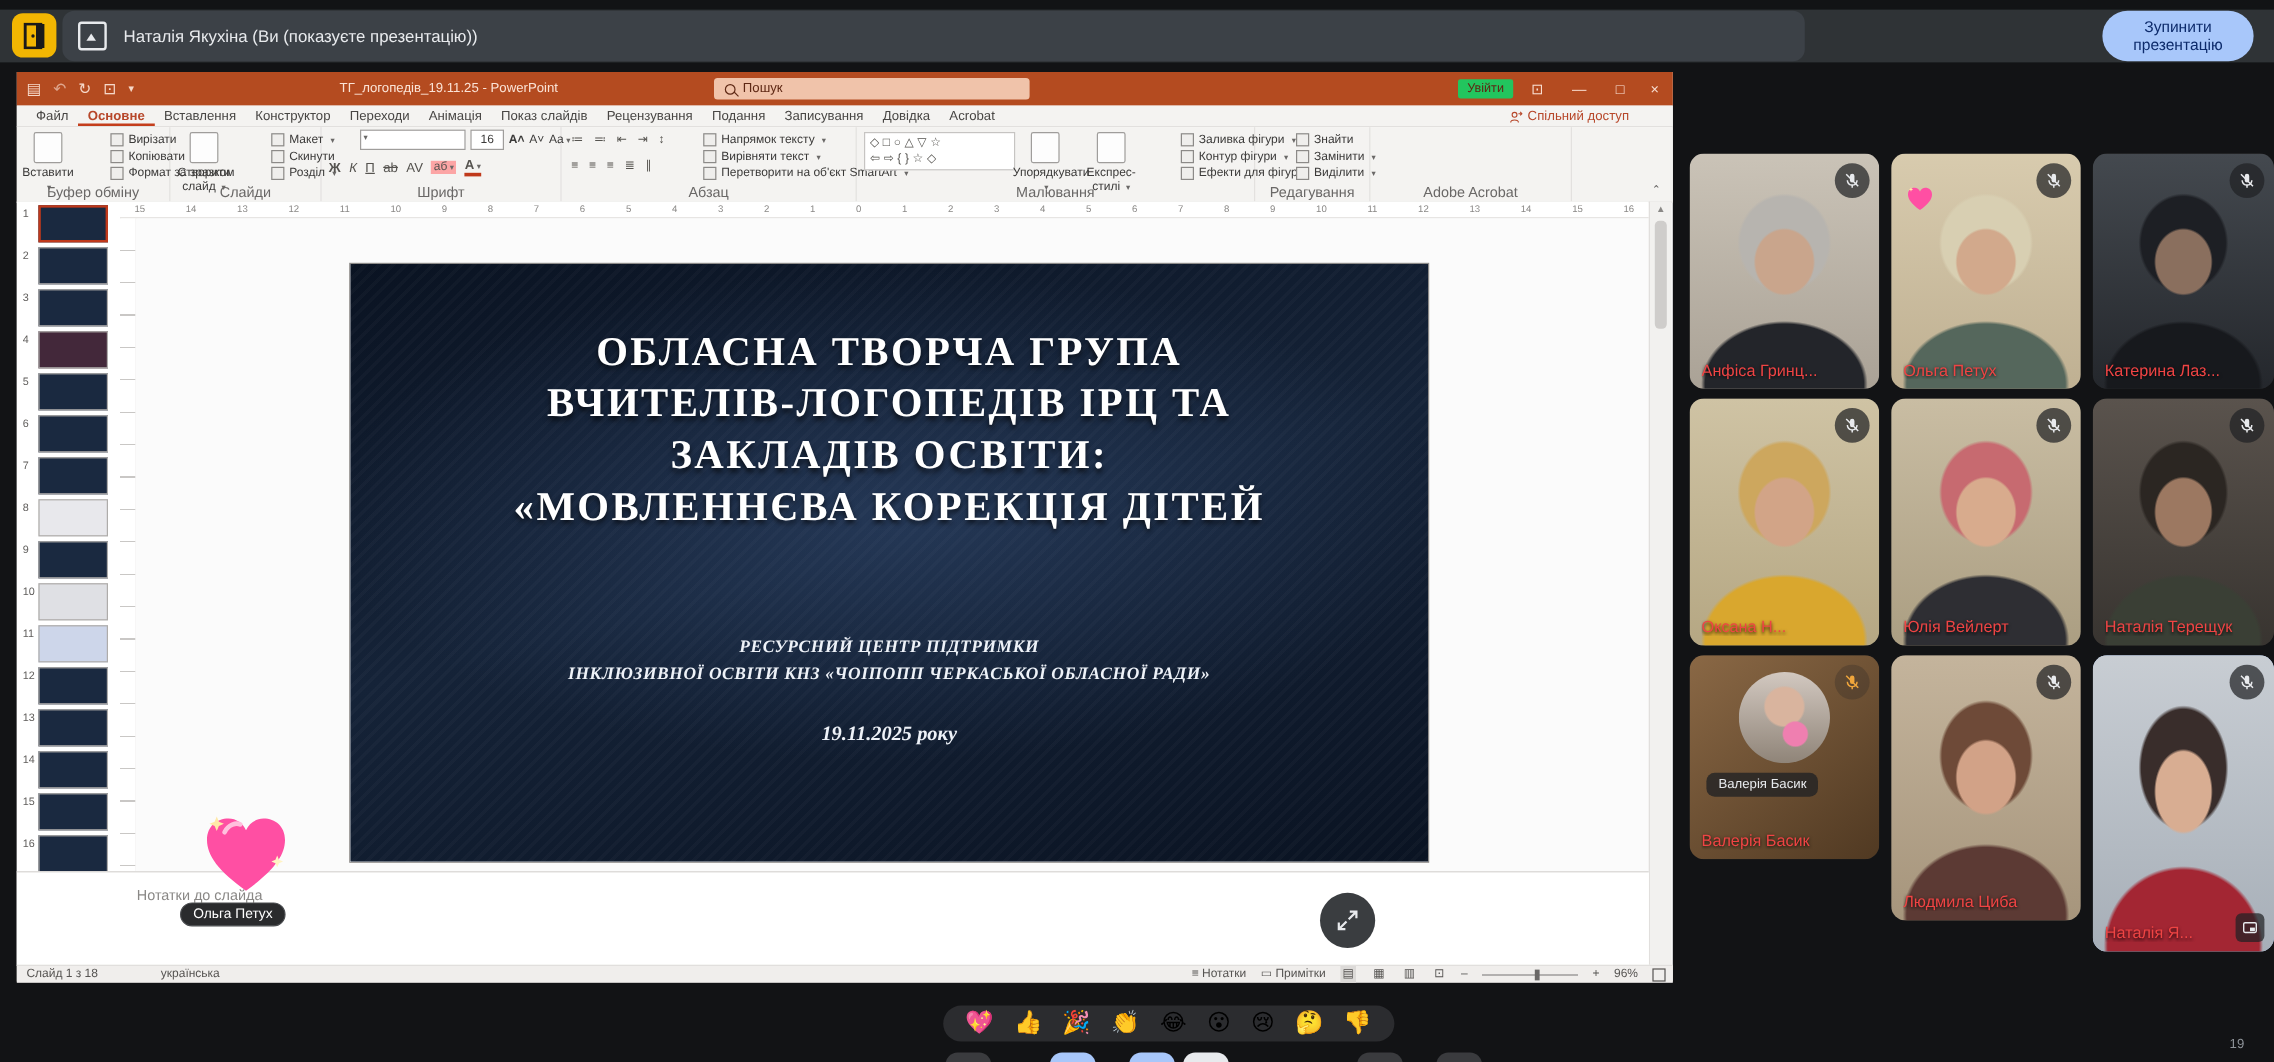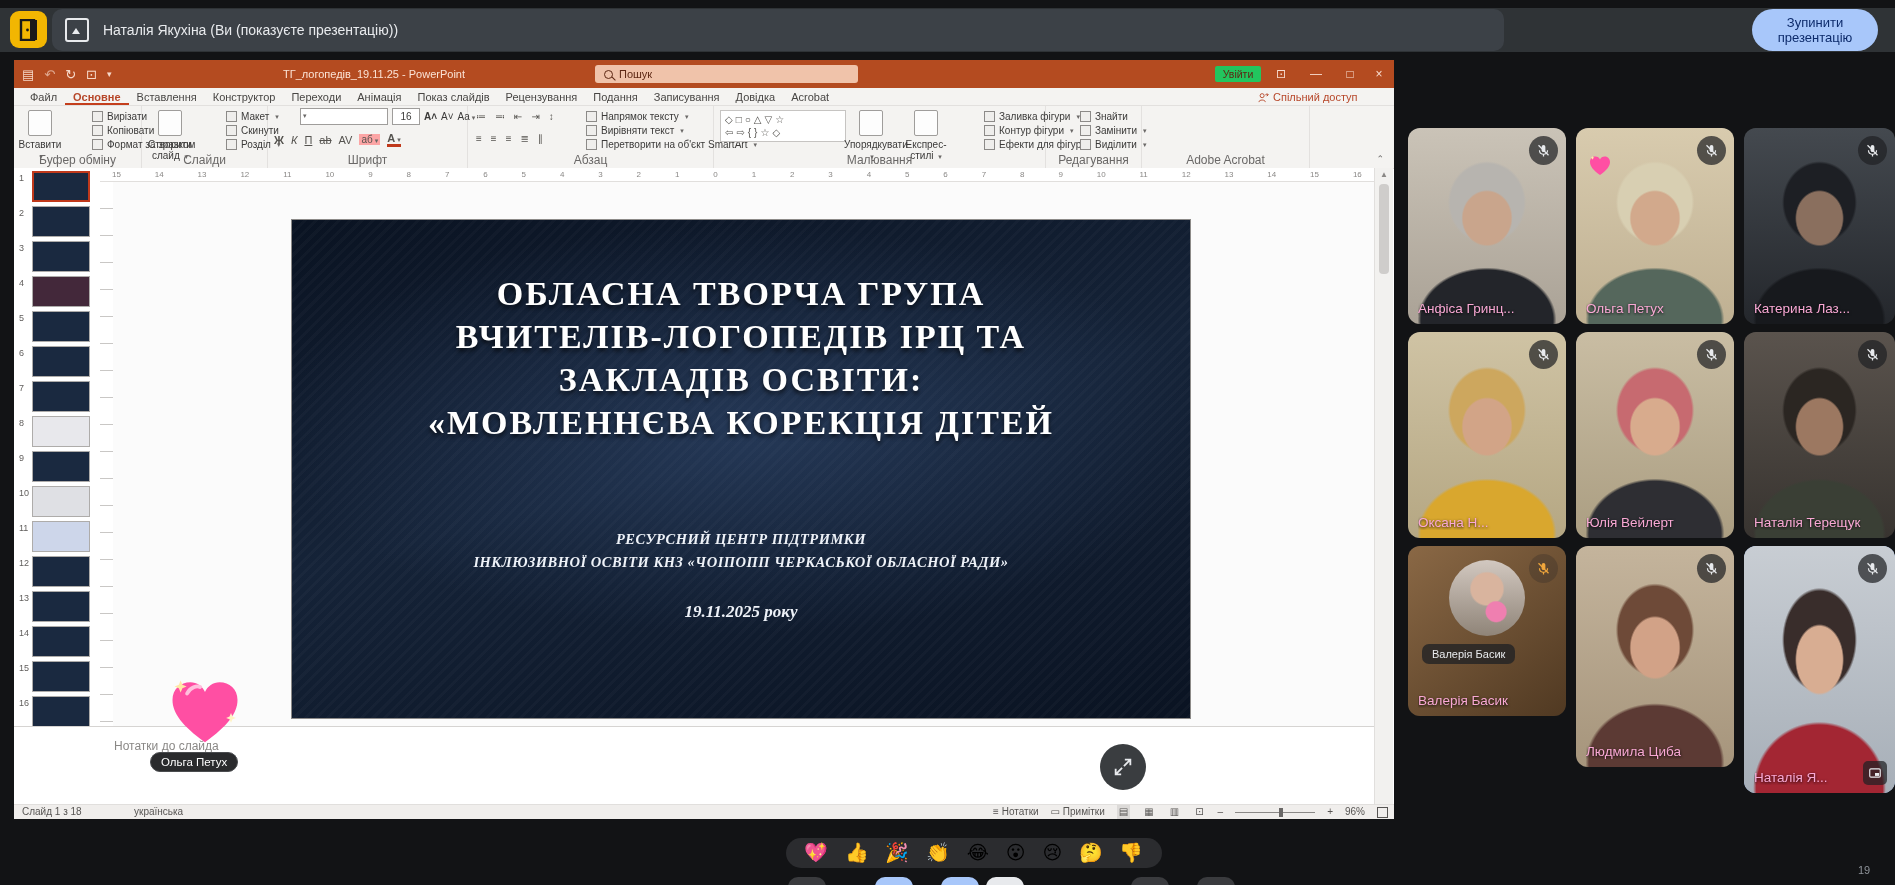--- a/index.html
+++ b/index.html
@@ -12,21 +12,21 @@
   #meet-logo{left:10px;top:11px;width:37px;height:37px;background:#f2b602;border-radius:9px;display:flex;align-items:center;justify-content:center;}
   #presenter-pill{left:52px;top:9px;width:1452px;height:42px;background:#3c4147;border-radius:10px;display:flex;align-items:center;color:#e8eaed;font-size:14px;}
   #present-icon{width:20px;height:20px;border:2px solid #e8eaed;border-radius:3px;margin:0 14px 0 13px;position:relative;}
   #present-icon::after{content:"";position:absolute;left:5px;top:4px;border:4px solid transparent;border-bottom:6px solid #e8eaed;}
   #stop-present{left:1752px;top:9px;width:126px;height:42px;background:#a8c7fa;border:none;border-radius:21px;color:#0d2b6b;font-size:13px;line-height:15px;font-weight:500;cursor:pointer;font-family:inherit;text-align:center;}
 
   
   .tile{position:absolute;border-radius:12px;overflow:hidden;background:#222;}
   .tile.self{box-shadow:0 0 0 3px #a8c7fa inset;}
   .tile .person{position:absolute;inset:0;}
-  .tile .tname{position:absolute;left:10px;right:34px;bottom:8px;color:#f9a8d4;font-size:13.5px;font-weight:500;text-shadow:0 1px 3px rgba(0,0,0,.9);white-space:nowrap;overflow:hidden;}
+  .tile .tname{position:absolute;left:10px;right:34px;bottom:8px;color:#ef4444;font-size:13.5px;font-weight:500;text-shadow:0 1px 3px rgba(0,0,0,.9);white-space:nowrap;overflow:hidden;}
   .micchip{position:absolute;top:8px;right:8px;width:29px;height:29px;border-radius:50%;background:rgba(32,33,36,.72);display:flex;align-items:center;justify-content:center;}
   .micchip.warn{background:rgba(32,33,36,.25);}
   .pipchip{position:absolute;right:8px;bottom:8px;width:24px;height:24px;border-radius:5px;background:rgba(32,33,36,.72);display:flex;align-items:center;justify-content:center;}
   .tile-reaction{position:absolute;left:12px;top:26px;}
   .avatar{position:absolute;left:50%;transform:translateX(-50%);top:14px;width:76px;height:76px;border-radius:50%;
     background:radial-gradient(circle at 62% 68%,#ef7fb0 14%,transparent 16%),radial-gradient(circle at 50% 38%,#d9b49e 26%,transparent 29%),linear-gradient(#d2c8c0,#8f8478);}
   .vbadge{position:absolute;left:14px;top:98px;background:rgba(32,33,36,.78);color:#e8eaed;font-size:11px;padding:4px 10px;border-radius:7px;}
 
   
   #reactions-bar{left:786px;top:838px;width:356px;height:30px;background:#2b2c2f;border-radius:17px;display:flex;align-items:center;justify-content:space-around;padding:0 10px;}

